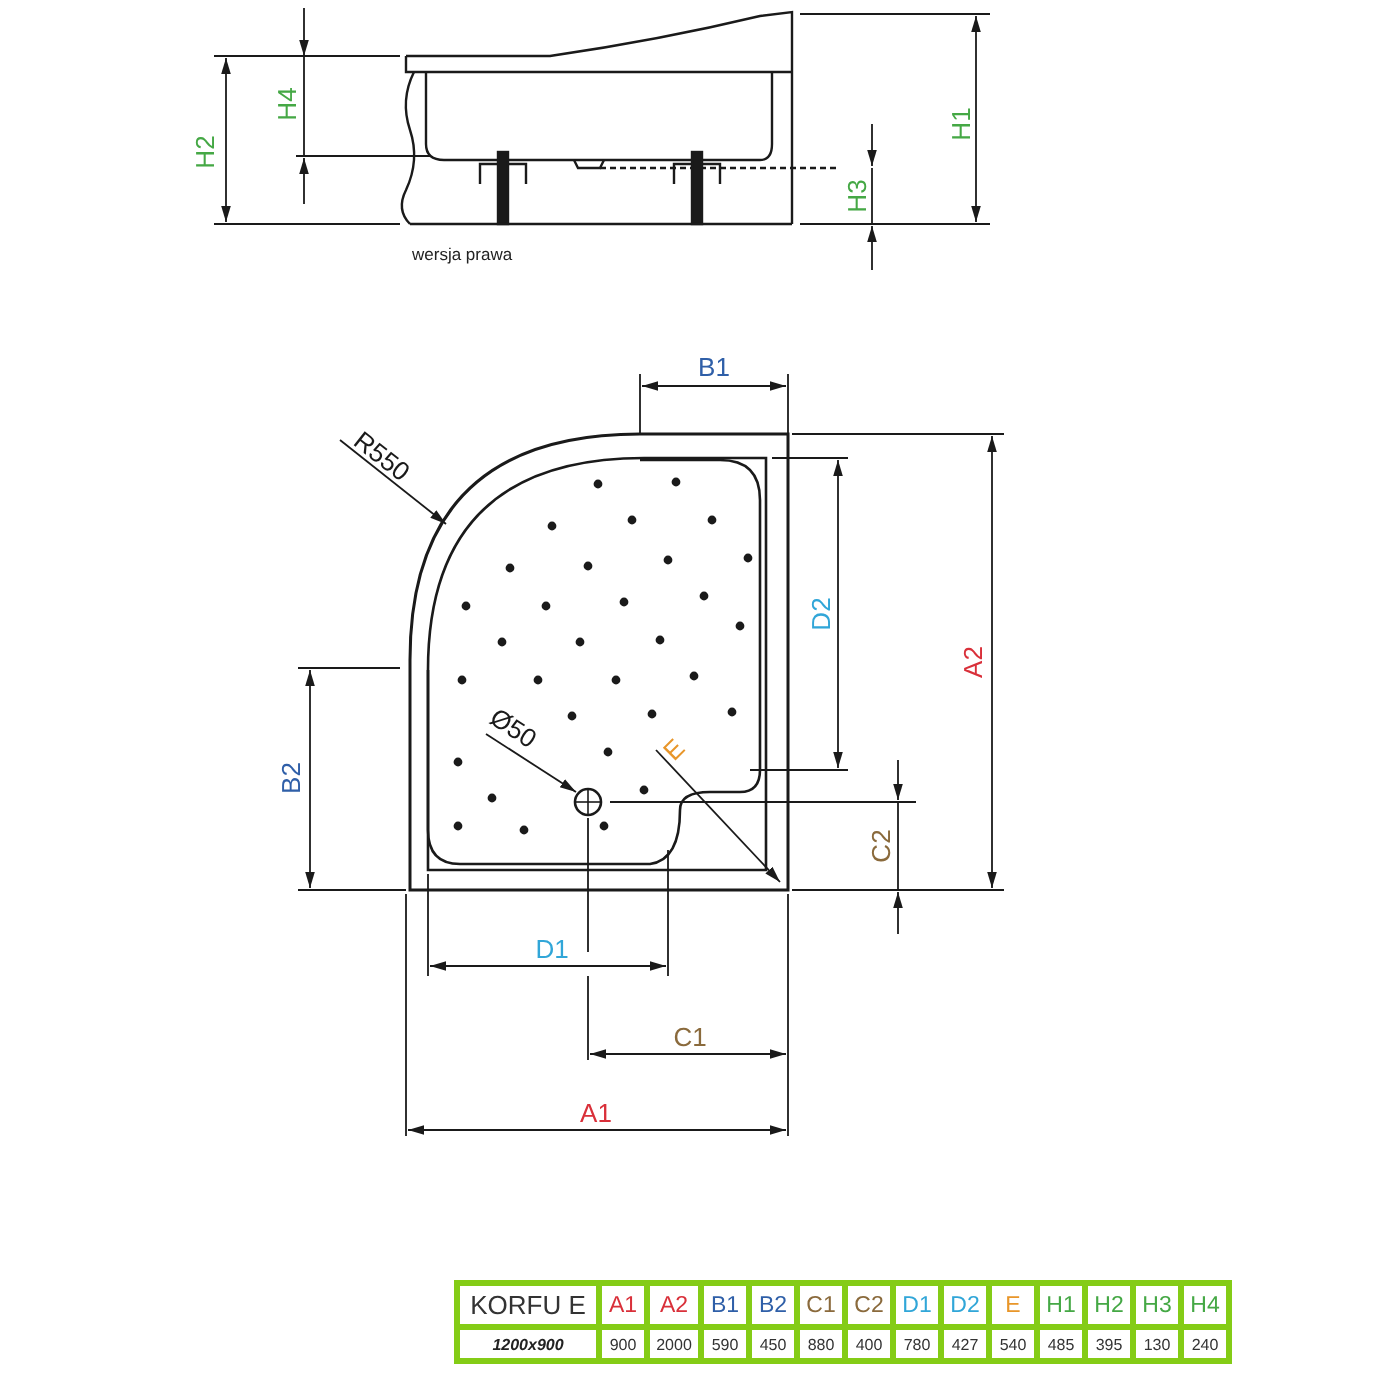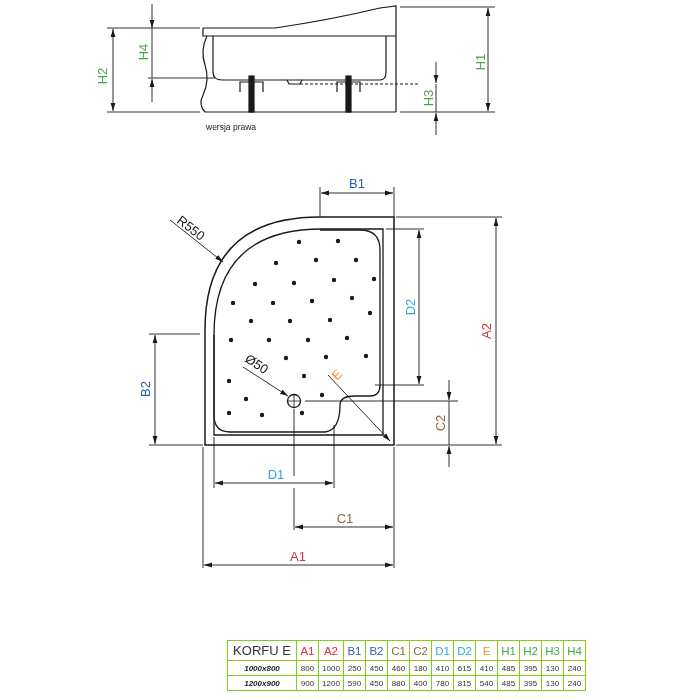--- a/index.html
+++ b/index.html
@@ -3,21 +3,21 @@
   <meta charset="utf-8">
   <style>
     html, body { margin: 0; padding: 0; background: #ffffff; }
     body { width: 700px; height: 700px; position: relative; overflow: hidden;
            font-family: "Liberation Sans", sans-serif; }
     #drawing { position: absolute; left: 0; top: 0; width: 700px; height: 700px; }
     .dim-text { font-family: "Liberation Sans", sans-serif; font-size: 13px; }
     .caption { font-family: "Liberation Sans", sans-serif; font-size: 8.5px; fill: #222; }
     #spec-table { position: absolute; left: 227px; top: 640px; border-collapse: collapse;
                   font-family: "Liberation Sans", sans-serif; }
-    #spec-table td, #spec-table th { border: 1px solid #84cc16; padding: 0; text-align: center;
+    #spec-table td, #spec-table th { border: 3px solid #84cc16; padding: 0; text-align: center;
                   font-weight: normal; }
     #spec-table th { height: 19px; font-size: 11.5px; }
     #spec-table td { height: 14px; font-size: 8px; color: #333; }
     #spec-table .name-cell { width: 68px; font-size: 13px; color: #333; }
     #spec-table .model-cell { font-style: italic; font-weight: bold; font-size: 8px; color: #222; }
     #spec-table .col { width: 21px; }
     #spec-table .col-wide { width: 24px; }
   </style>
 </head>
 <body>
@@ -187,45 +187,29 @@
     <th class="col" style="color:#8a6a3c">C2</th>
     <th class="col" style="color:#31a6d8">D1</th>
     <th class="col" style="color:#31a6d8">D2</th>
     <th class="col" style="color:#e8962a">E</th>
     <th class="col" style="color:#45a845">H1</th>
     <th class="col" style="color:#45a845">H2</th>
     <th class="col" style="color:#45a845">H3</th>
     <th class="col" style="color:#45a845">H4</th>
   </tr>
   <tr>
-    <td class="model-cell">1000x800</td>
-    <td>800</td>
-    <td>1000</td>
-    <td>250</td>
-    <td>450</td>
-    <td>460</td>
-    <td>180</td>
-    <td>410</td>
-    <td>615</td>
-    <td>410</td>
-    <td>485</td>
-    <td>395</td>
-    <td>130</td>
-    <td>240</td>
-  </tr>
-  <tr>
     <td class="model-cell">1200x900</td>
     <td>900</td>
-    <td>1200</td>
+    <td>2000</td>
     <td>590</td>
     <td>450</td>
     <td>880</td>
     <td>400</td>
     <td>780</td>
-    <td>815</td>
+    <td>427</td>
     <td>540</td>
     <td>485</td>
     <td>395</td>
     <td>130</td>
     <td>240</td>
   </tr>
 </tbody>
   </table>
 
 </body></html>

